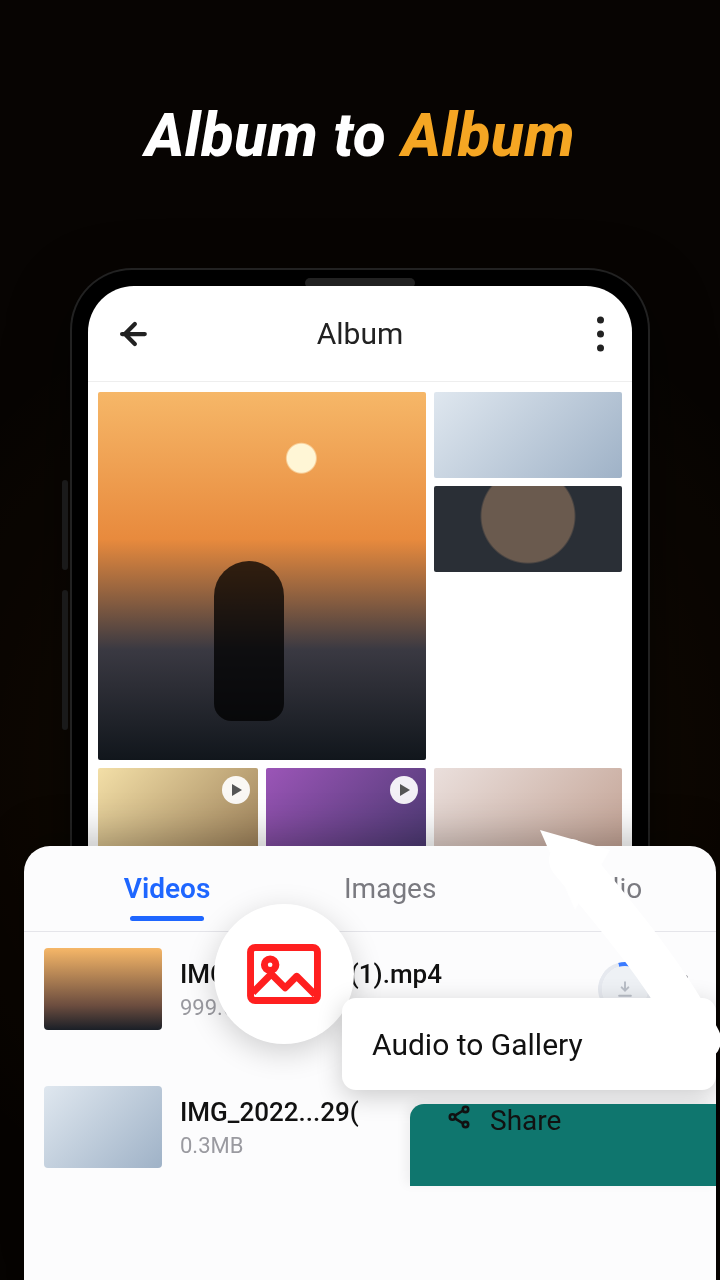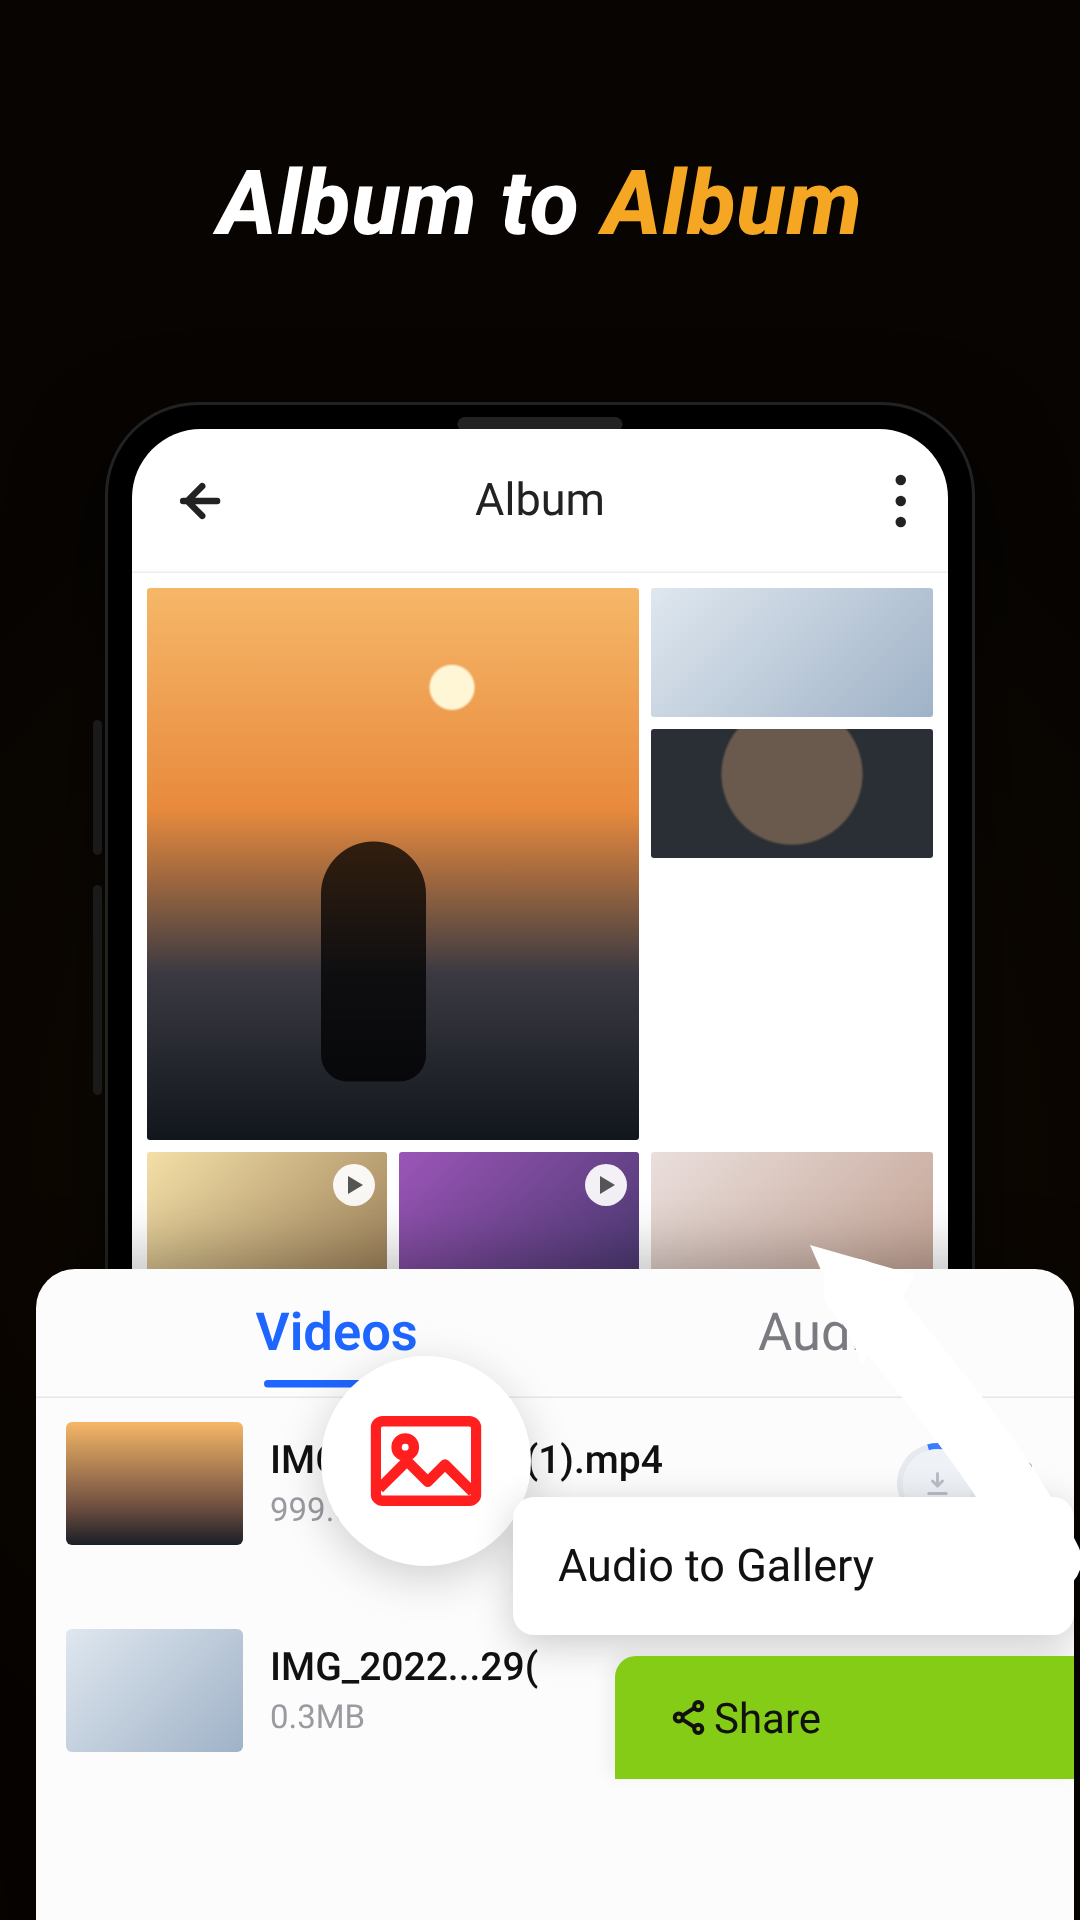--- a/index.html
+++ b/index.html
@@ -53,42 +53,42 @@
   .tile.bl1{background:linear-gradient(135deg,#f3dfa7,#7e5f3e);}
   .tile.bl2{background:linear-gradient(135deg,#9b55b7,#2e2f58);}
   .tile.br{background:linear-gradient(135deg,#eadfdc,#b68f7d);}
   .subrow{display:grid;grid-template-columns:1fr 1fr;gap:8px;}
   .play{position:absolute;top:8px;right:8px;width:28px;height:28px;border-radius:50%;background:rgba(255,255,255,.92);display:flex;align-items:center;justify-content:center;}
   .play::after{content:"";border-left:10px solid #555;border-top:6px solid transparent;border-bottom:6px solid transparent;margin-left:2px;}
 
   
   .sheet { position:absolute; left:24px; right:4px; bottom:0; height:434px; background:#fcfcfd; border-radius:26px 26px 0 0; box-shadow:0 -10px 40px rgba(0,0,0,.25); overflow:hidden;}
   .tabs { display:flex; justify-content:space-around; align-items:center; height:86px; border-bottom:1px solid #e5e5ea; padding:0 20px;}
-  .tab { font-size:35px; color:#7a7a80; position:relative; padding:12px 8px;margin-left:26px;}
+  .tab { font-size:28px; color:#7a7a80; position:relative; padding:12px 8px;margin-left:26px;}
   .tab.active { color:#1e66ff; font-weight:600;}
   .tab.active::after{content:"";position:absolute;left:14px;right:14px;bottom:-4px;height:5px;background:#1e66ff;border-radius:3px;}
 
   .row { display:flex; align-items:center; padding:16px 20px; gap:18px; position:relative;}
   .thumb { width:118px; height:82px; border-radius:4px; flex:0 0 auto;}
   .thumb.a{background:linear-gradient(180deg,#f6b768,#6c4d3f 70%,#1a1f27);}
   .thumb.b{background:linear-gradient(135deg,#dfe7ef,#9fb2c7);}
   .meta { flex:1; min-width:0;}
   .fname { font-size:26px; color:#111; font-weight:500; white-space:nowrap; overflow:hidden; text-overflow:ellipsis;}
   .fsize { font-size:22px; color:#9a9aa0; margin-top:6px;}
   .dl { width:46px;height:46px;border-radius:50%;background:#eef1f5;position:relative;margin-right:8px;display:flex;align-items:center;justify-content:center;}
   .dl::before{content:"";position:absolute;inset:-4px;border-radius:50%;border:4px solid #e6e9ef;border-top-color:#3a7bff;transform:rotate(30deg);}
   .dl svg{width:20px;height:20px;fill:#b9bec7;}
   .dots { display:flex;flex-direction:column;gap:5px;padding:8px;}
   .dots span{width:6px;height:6px;border-radius:50%;background:#8a8a90;}
 
   
   .bubble { position:absolute; left:214px; bottom:236px; width:140px; height:140px; border-radius:50%; background:#fff; box-shadow:0 8px 30px rgba(0,0,0,.18); display:flex; align-items:center; justify-content:center;}
   .bubble svg{width:74px;height:60px;stroke:#ff1f1f;fill:none;stroke-width:6;stroke-linejoin:round;}
   .popover { position:absolute; right:4px; bottom:190px; width:374px; height:92px; background:#fff; border-radius:14px; box-shadow:0 6px 26px rgba(0,0,0,.2); display:flex; align-items:center; padding-left:30px; font-size:30px; color:#111;}
-  .share { position:absolute; right:4px; bottom:94px; width:306px; height:82px; background:#84cc16; border-radius:14px 0 0 0; box-shadow:-4px -2px 12px rgba(0,0,0,.06); display:flex; align-items:center; gap:4px; padding-left:36px; font-size:28px; color:#111;}
+  .share { position:absolute; right:4px; bottom:94px; width:306px; height:82px; background:#0f766e; border-radius:14px 0 0 0; box-shadow:-4px -2px 12px rgba(0,0,0,.06); display:flex; gap:18px; padding-left:36px; font-size:28px; color:#111;}
   .share svg{width:26px;height:26px;fill:none;stroke:#111;stroke-width:2.4;}
 
   
   .arrow { position:absolute; right:0; top:800px; width:200px; height:260px; pointer-events:none;}
   .arrow svg{width:100%;height:100%;}
 </style>
 </head>
 <body>
 <div class="bg"></div>
 
@@ -130,20 +130,21 @@
       </div>
       <div class="tile br" style="grid-column:2;"></div>
     </div>
 
   </div>
 </div>
 
 <div class="sheet">
   <div class="tabs">
     <div class="tab active">Videos</div>
+    <div class="tab">Images</div>
     <div class="tab">Audio</div>
   </div>
 
   <div class="row">
     <div class="thumb a"></div>
     <div class="meta">
       <div class="fname">IMG_2022...29(1).mp4</div>
       <div class="fsize">999.5M</div>
     </div>
     <div class="dl">

